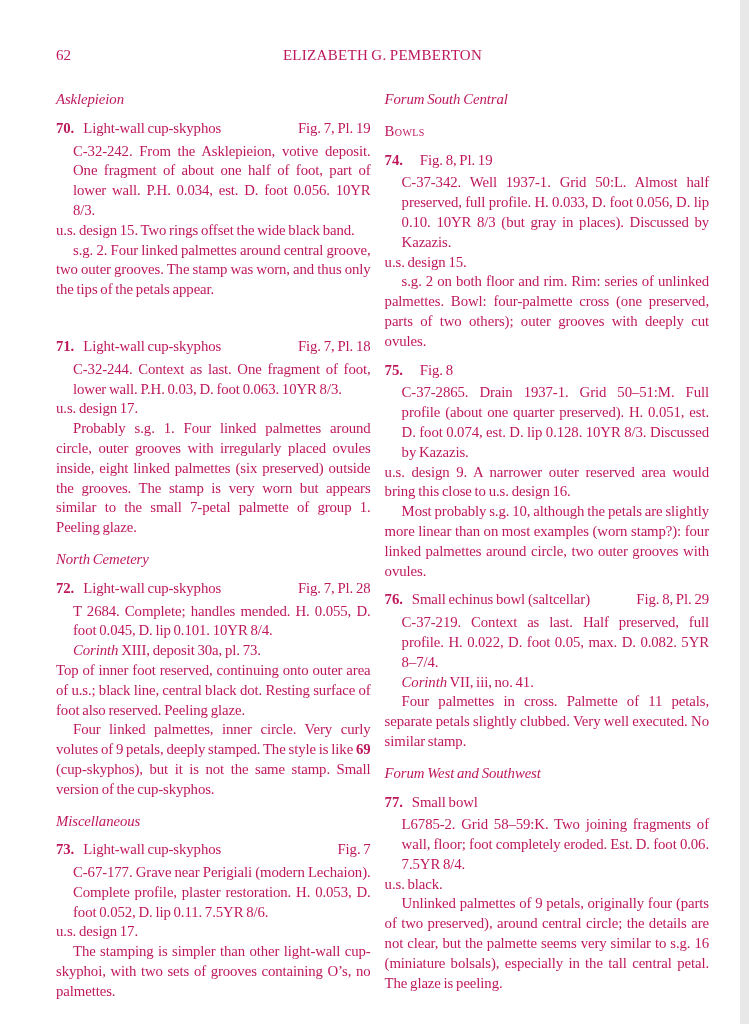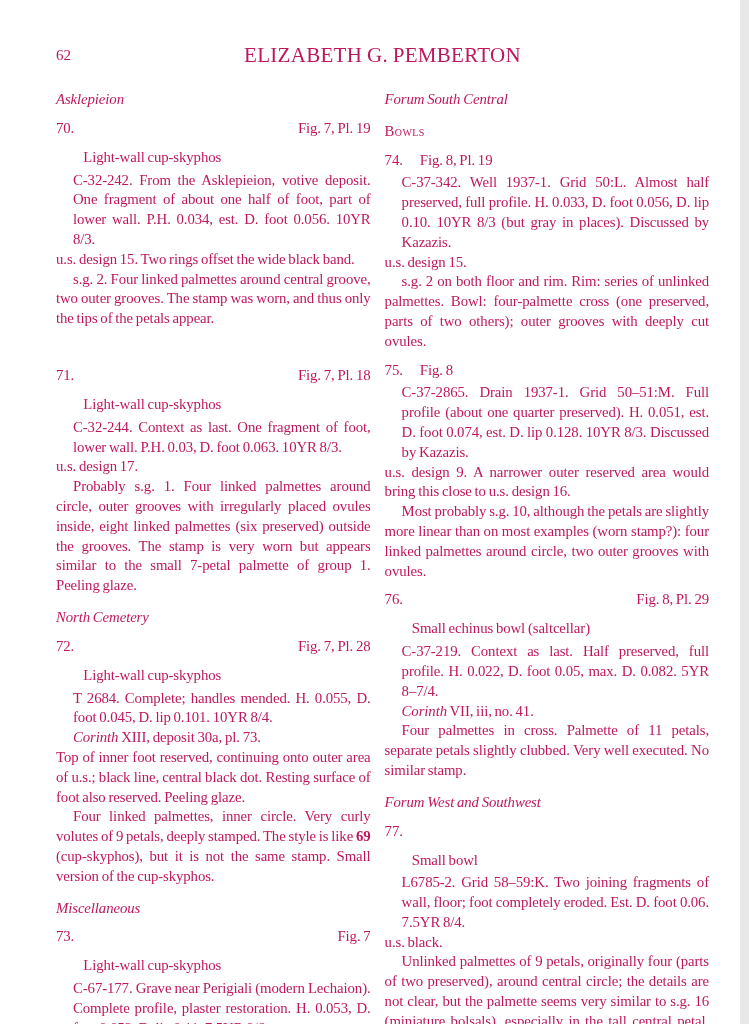--- a/index.html
+++ b/index.html
@@ -28,21 +28,21 @@
     margin-bottom: 24px;
   }
   .pagenum {
     position: absolute;
     left: 0;
     top: 0;
     font-size: 15px;
   }
   .running-head {
     text-align: center;
-    font-size: 21px;
+    font-size: 15px;
     letter-spacing: 0.3px;
   }
   .cols {
     display: flex;
     gap: 14px;
   }
   .col {
     text-align: justify;
   }
   .col.left  { width: 321px; }
@@ -60,25 +60,25 @@
     letter-spacing: 0.4px;
   }
   .entry { margin-top: 9px; }
   .entry.sp-before { margin-top: 37px; }
   .ehead {
     display: flex;
     margin-bottom: 3px;
     text-align: left;
   }
   .enum {
-    font-weight: normal;
+    font-weight: bold;
     padding-right: 9px;
     white-space: nowrap;
   }
-  .etitle { flex: 1; margin-top: 29px; }
+  .etitle { flex: 1; }
   .efig { padding-left: 8px; white-space: nowrap; }
   p { margin: 0; }
   .desc  { margin-left: 17px; }
   .hang  { text-indent: 17px; }
   .flush { }
   i b, .ital { font-style: italic; }
 </style>
 </head>
 <body>
 

